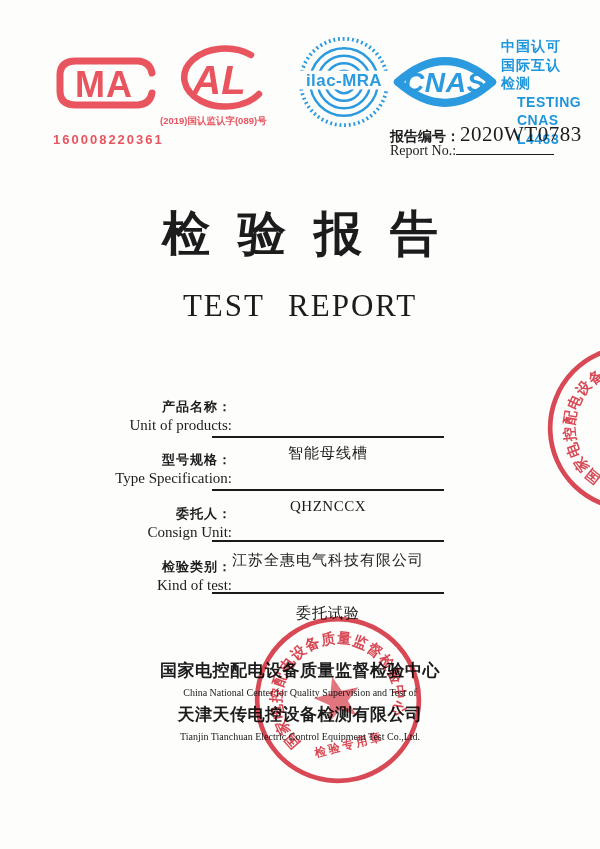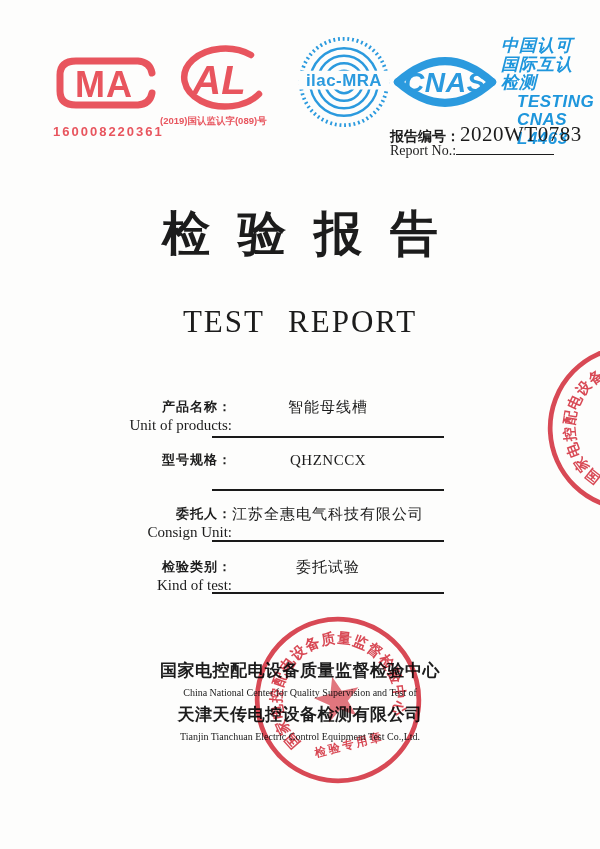--- a/index.html
+++ b/index.html
@@ -3,53 +3,53 @@
 <meta charset="utf-8">
 <style>
   html,body{margin:0;padding:0;background:#e8e8e8;}
   .page{
     position:relative; width:600px; height:849px; margin:0 auto;
     background:#fdfdfc; overflow:hidden;
     font-family:"Liberation Sans", sans-serif; color:#1c1c1c;
   }
   .abs{position:absolute;}
   .cma-number{
-    left:53px; top:124px; width:110px; text-align:center;
+    left:53px; top:132px; width:110px; text-align:center;
     font-size:13px; font-weight:700; letter-spacing:2px; color:#e8555e;
   }
   .cal-caption{
     left:160px; top:115px; width:130px; text-align:left;
     font-size:9.5px; font-weight:700; color:#e8555e;
   }
   .cnas-col{
     left:501px; top:37px; width:95px; color:#1e96dc; font-weight:700;
-    font-size:17px; line-height:18.5px; letter-spacing:1px;font-style:italic;
+    font-size:14px; line-height:18.5px; letter-spacing:1px;
   }
   .cnas-col .en{letter-spacing:0.5px;margin-left:16px;}
 
   
   .repno-cn{left:390px; top:122px; font-size:14px; font-weight:700; white-space:nowrap;}
   .repno-cn .val{font-family:"Liberation Serif",serif; font-weight:400; font-size:21px; letter-spacing:0.5px;}
   .repno-en{left:390px; top:141px; font-size:14px; font-family:"Liberation Serif",serif; white-space:nowrap;}
   .repno-line{display:inline-block; width:98px; border-bottom:1.6px solid #1c1c1c; height:13px;}
 
   
   .title-cn{
     left:0; top:202px; width:100%; text-align:center;
     font-size:48px; font-weight:700; letter-spacing:28px; text-indent:28px;
   }
   .title-en{
-    left:0; top:304px; width:100%; text-align:center;
+    left:0; top:288px; width:100%; text-align:center;
     font-family:"Liberation Serif",serif; font-size:31px; letter-spacing:2px; word-spacing:14px;
   }
 
   
   .field-label-cn{left:60px; width:172px; text-align:right; font-size:13px; font-weight:700; letter-spacing:1px;}
   .field-label-en{left:30px; width:202px; text-align:right; font-family:"Liberation Serif",serif; font-size:15px;}
-  .field-value{left:212px; width:232px; text-align:center; font-size:15px; letter-spacing:1px;}
+  .field-value{left:212px; width:232px; text-align:center; font-size:15px; letter-spacing:1px;margin-top:46px;}
   .field-value.latin{font-family:"Liberation Serif",serif; letter-spacing:0.5px;}
   .field-line{left:212px; width:232px; border-bottom:2px solid #1a1a1a; height:0;}
 
   
   .footer{
     left:0; top:660px; width:100%; text-align:center;
   }
   .footer .cn{font-size:17px; font-weight:700; letter-spacing:0.5px; line-height:22px;}
   .footer .en{font-family:"Liberation Serif",serif; font-size:10px; line-height:22px;}
 
@@ -108,20 +108,21 @@
 
   <div class="abs title-cn">检验报告</div>
   <div class="abs title-en">TEST REPORT</div>
 
   <div class="abs field-label-cn" style="top:398px">产品名称：</div>
   <div class="abs field-label-en" style="top:417px">Unit of products:</div>
   <div class="abs field-value" style="top:398px">智能母线槽</div>
   <div class="abs field-line" style="top:436px"></div>
 
   <div class="abs field-label-cn" style="top:451px">型号规格：</div>
+  <div class="abs field-label-en" style="top:470px">Type Specification:</div>
   <div class="abs field-value latin" style="top:452px">QHZNCCX</div>
   <div class="abs field-line" style="top:489px"></div>
 
   <div class="abs field-label-cn" style="top:505px">委托人：</div>
   <div class="abs field-label-en" style="top:524px">Consign Unit:</div>
   <div class="abs field-value" style="top:505px">江苏全惠电气科技有限公司</div>
   <div class="abs field-line" style="top:540px"></div>
 
   <div class="abs field-label-cn" style="top:558px">检验类别：</div>
   <div class="abs field-label-en" style="top:577px">Kind of test:</div>

